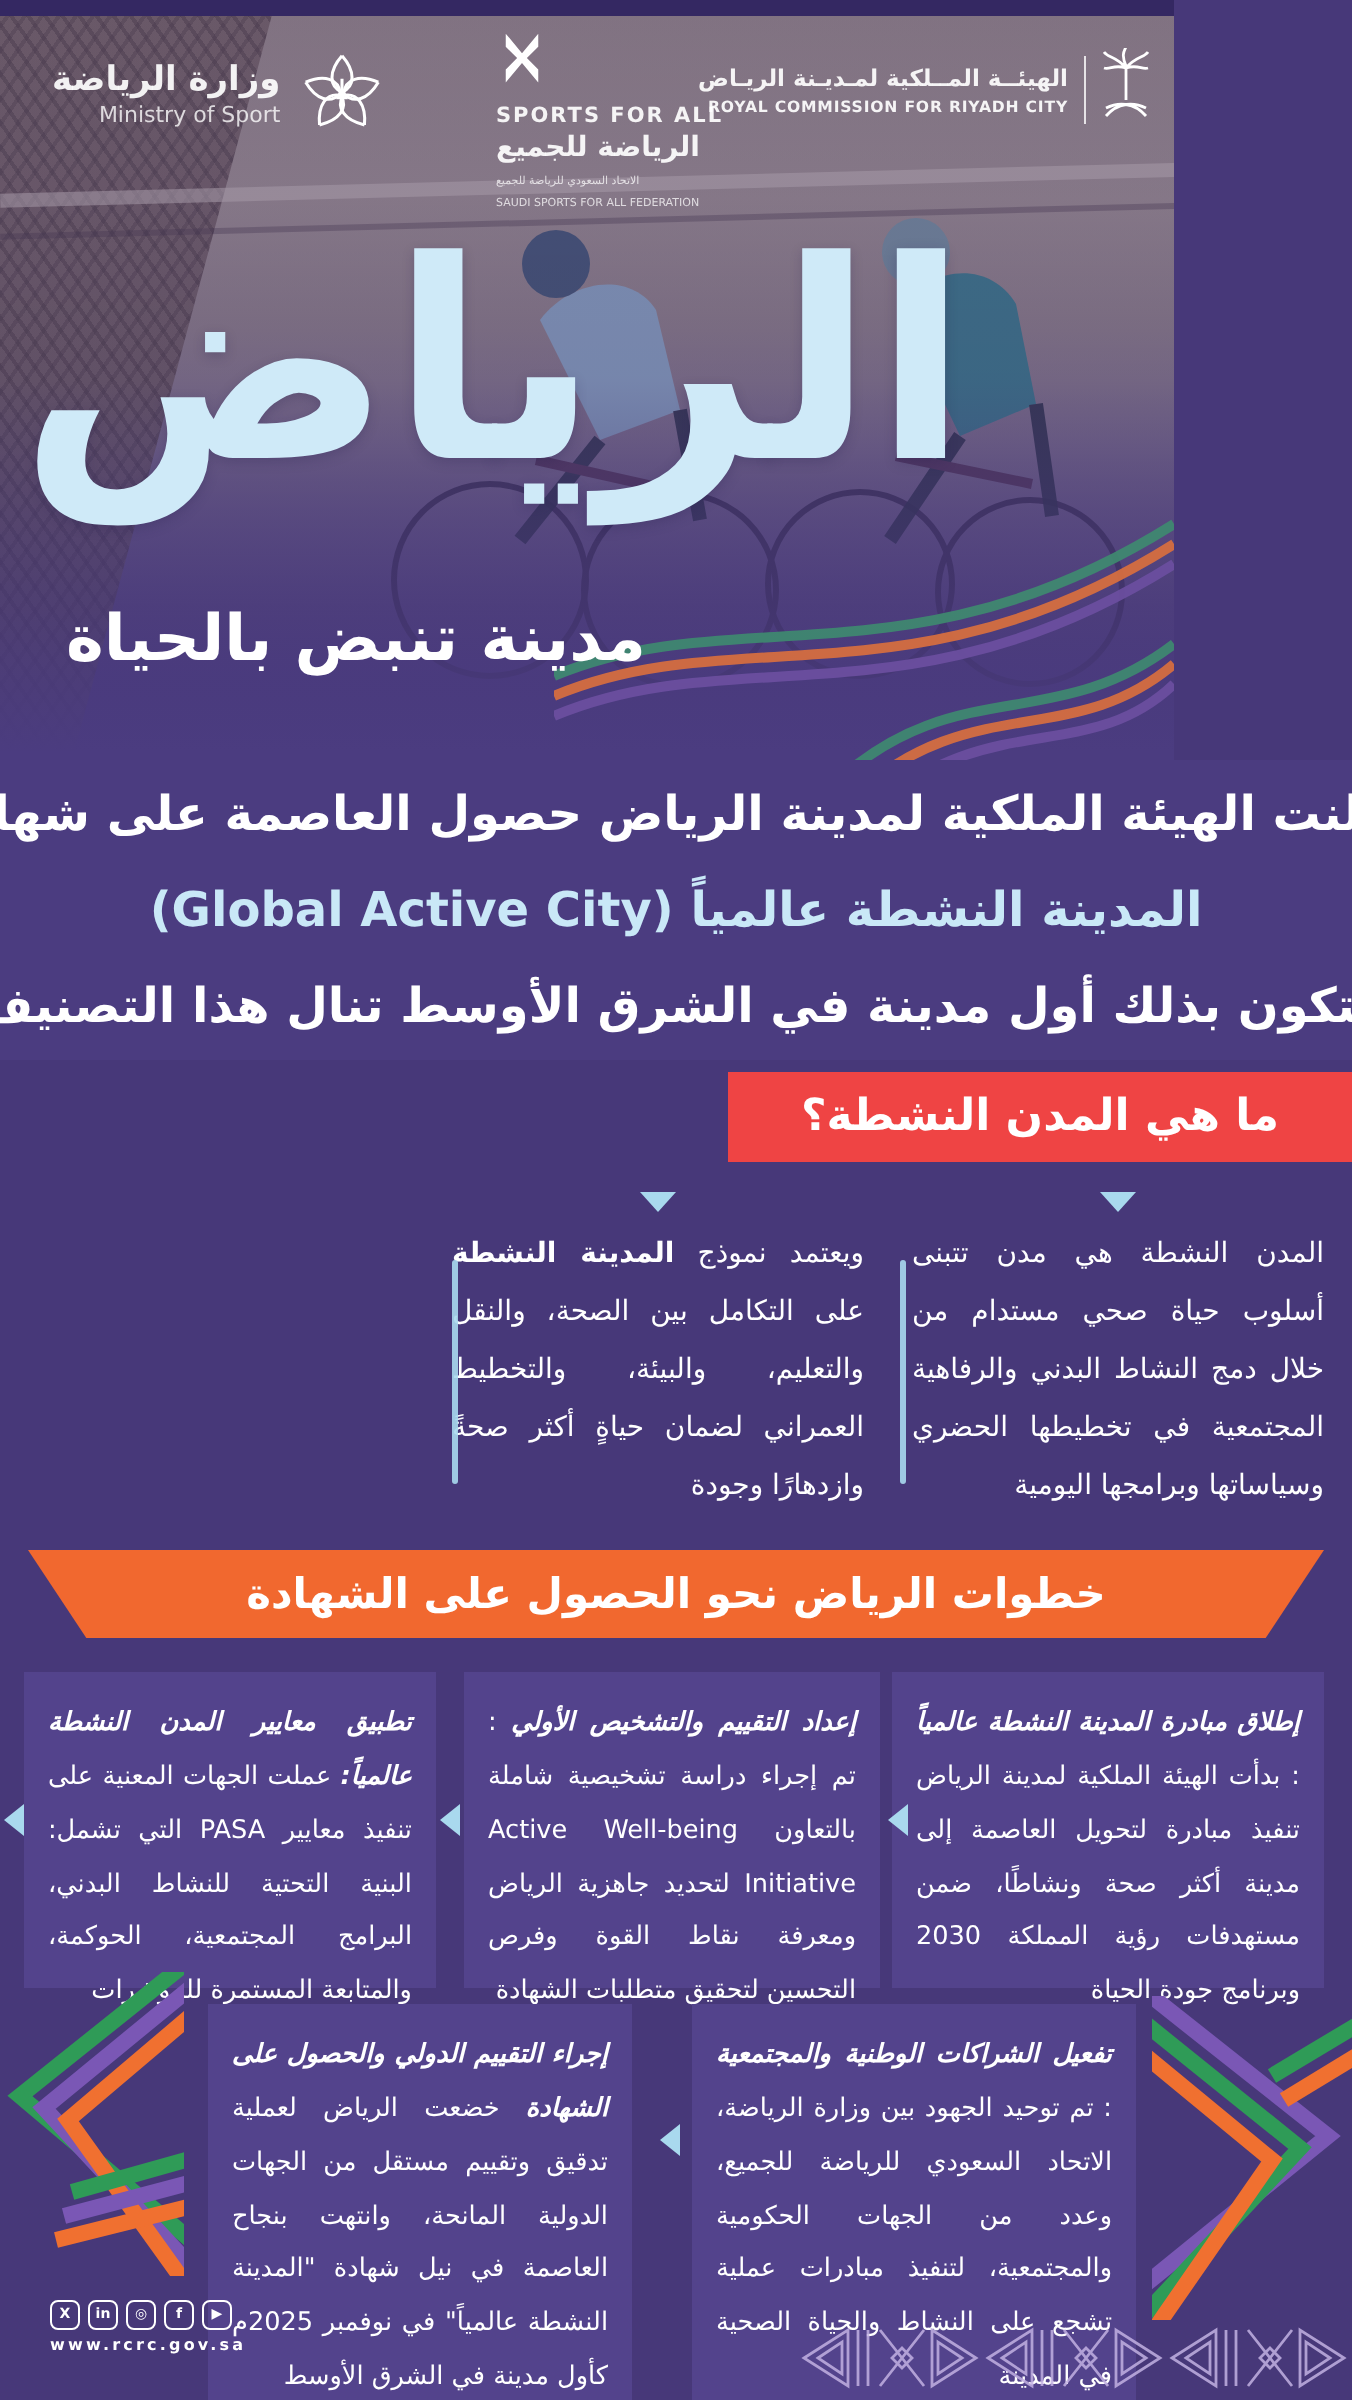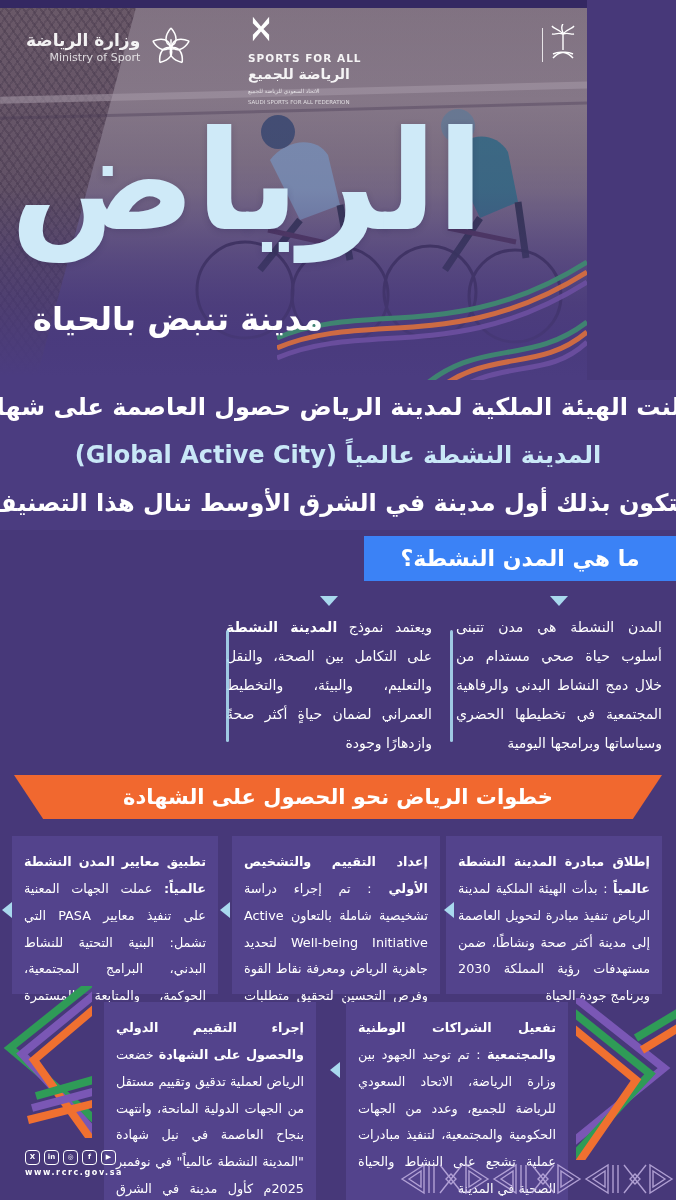--- a/index.html
+++ b/index.html
@@ -45,42 +45,42 @@
     text-shadow:0 2px 6px rgba(40,30,80,.25);}
   .hero-sub{position:absolute;top:300px;left:28px;width:300px;text-align:center;
     font-size:32px;font-weight:bold;color:#ffffff;z-index:4;}
   .hero-ribbon{position:absolute;right:0;top:240px;z-index:3;}
   
   .intro{position:absolute;top:380px;left:0;width:676px;height:150px;background:#4b3c80;
     display:flex;flex-direction:column;justify-content:center;align-items:center;direction:rtl;}
   .intro p{margin:0;padding:0 16px;font-size:24px;font-weight:bold;line-height:2.0;text-align:center;white-space:nowrap;}
   .intro .hl{color:#c9e8f7;}
   
-  .what-heading{position:absolute;top:536px;right:0;width:312px;height:45px;background:#3b82f6;
+  .what-heading{position:absolute;top:536px;right:0;width:312px;height:45px;background:#ef4444;
     display:flex;align-items:center;justify-content:center;font-size:22px;font-weight:bold;color:#fff;direction:rtl;}
   
   .col{position:absolute;top:596px;width:206px;direction:rtl;}
   .col1{right:14px;}
   .col2{right:244px;}
   .col3{right:458px;}
   .tri-down{width:0;height:0;border-left:9px solid transparent;border-right:9px solid transparent;
     border-top:10px solid #a9d9ee;margin:0 auto 7px auto;}
   .col p{margin:0;font-size:14px;line-height:2.08;text-align:justify;color:#fff;}
   .col .b{font-weight:bold;}
   .vsep{position:absolute;width:3px;height:112px;background:#a9d9ee;border-radius:2px;top:630px;opacity:.9;}
   .vsep1{right:223px;}
   .vsep2{right:447px;}
   
   .steps-banner{position:absolute;top:775px;left:14px;width:648px;height:44px;background:#f1682f;
     clip-path:polygon(0 0,100% 0,95.5% 100%,4.5% 100%);
     display:flex;align-items:center;justify-content:center;font-size:21px;font-weight:bold;color:#fff;direction:rtl;}
   
   .card{position:absolute;background:#53438c;padding:13px 12px;direction:rtl;box-sizing:border-box;}
   .card p{margin:0;font-size:12.8px;line-height:2.1;text-align:justify;color:#fff;}
-  .card .t{font-weight:bold;}
+  .card .t{font-weight:bold;font-style:italic;}
   .cardA{top:836px;height:158px;}
   .card1{right:14px;width:216px;}
   .card2{right:236px;width:208px;}
   .card3{right:458px;width:206px;}
   .card4{top:1002px;right:108px;width:222px;min-height:138px;}
   .card5{top:1002px;right:360px;width:212px;min-height:138px;}
   .tri-left{position:absolute;width:0;height:0;border-top:8px solid transparent;border-bottom:8px solid transparent;
     border-right:10px solid #a9d9ee;}
   .tl1{top:902px;right:222px;}
   .tl2{top:902px;right:446px;}
@@ -167,20 +167,24 @@
 
     <div class="logo logo-rcrc">
       <svg width="24" height="42" viewBox="0 0 24 42">
         <g fill="none" stroke="#fff" stroke-width="1.4">
           <path d="M12,10 L12,26"></path>
           <path d="M12,10 C7,4 3,5 1,2 M12,10 C17,4 21,5 23,2 M12,9 C9,2 12,1 12,-1 M12,10 C6,8 4,11 1,10 M12,10 C18,8 20,11 23,10"></path>
           <path d="M2,30 C8,27 16,27 22,34 M22,30 C16,27 8,27 2,34"></path>
         </g>
       </svg>
       <div class="sep"></div>
+      <div class="txt">
+        <div class="ar">الهيئــة المــلكية لمـديـنة الريـاض</div>
+        <div class="en">ROYAL COMMISSION FOR RIYADH CITY</div>
+      </div>
     </div>
 
     <div class="hero-title">الرياض</div>
     <div class="hero-sub">مدينة تنبض بالحياة</div>
   </div>
 
   <div class="intro">
     <p>أعلنت الهيئة الملكية لمدينة الرياض حصول العاصمة على شهادة</p>
     <p class="hl">المدينة النشطة عالمياً (Global Active City)</p>
     <p>لتكون بذلك أول مدينة في الشرق الأوسط تنال هذا التصنيف</p>

